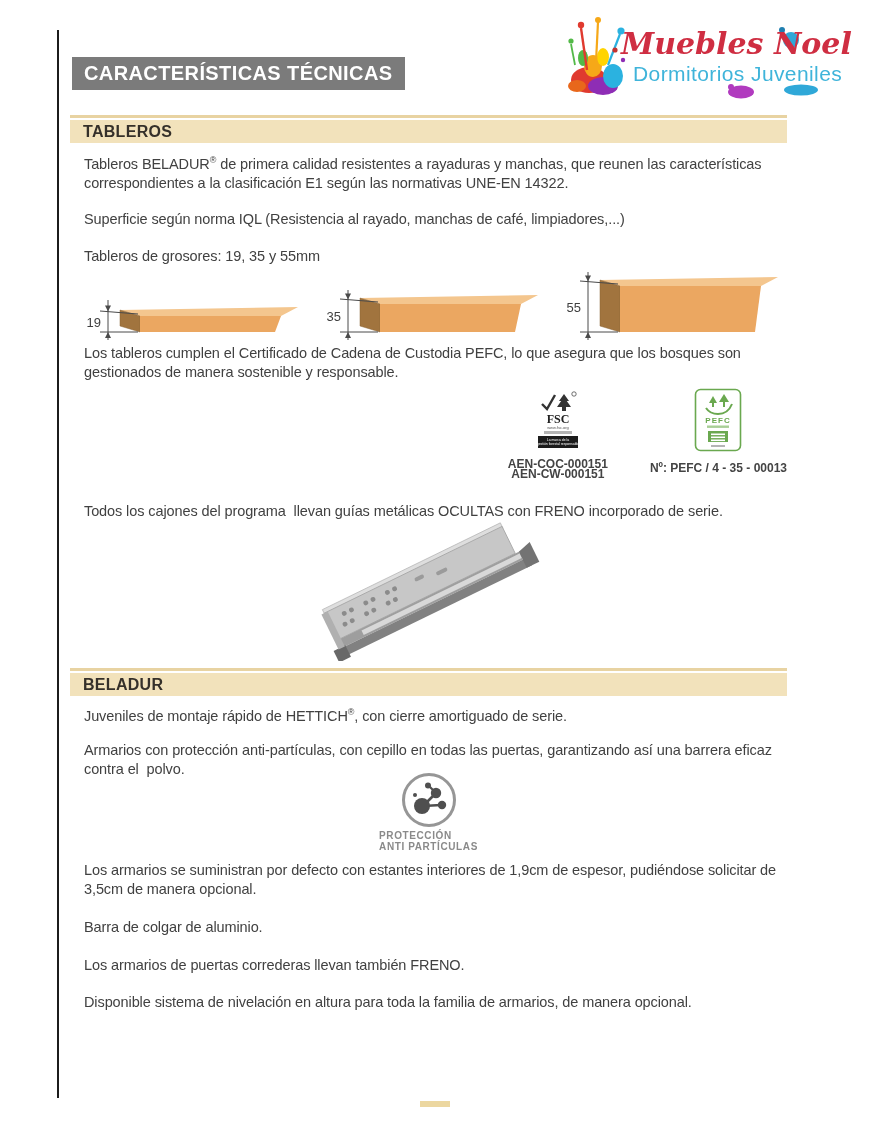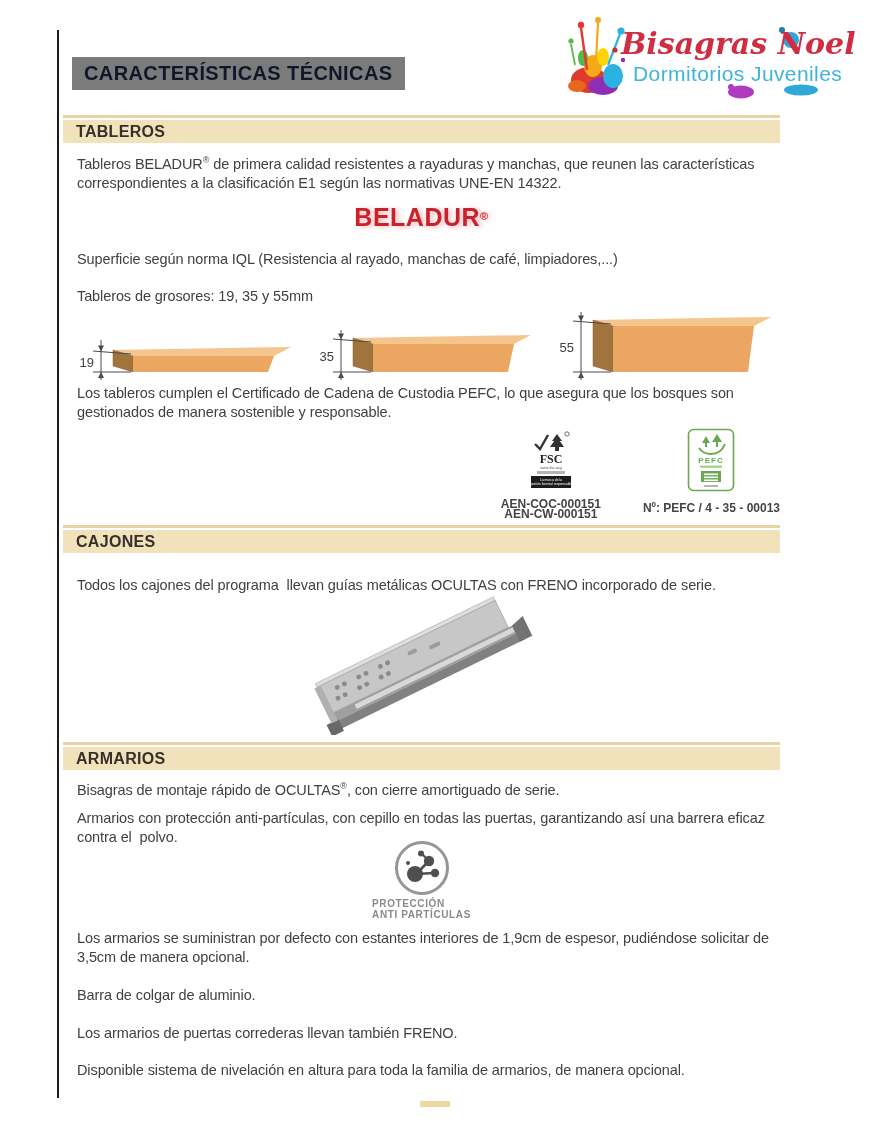--- a/index.html
+++ b/index.html
@@ -7,35 +7,35 @@
   .page {
     position:relative; width:870px; height:1131px; background:#ffffff;
     font-family:"Liberation Sans", sans-serif; color:#3f3f3f; overflow:hidden;
   }
   .left-rule {
     position:absolute; left:57px; top:30px; width:2px; height:1068px; background:#1c1c1c;
   }
   
   .title-bar {
     position:absolute; left:72px; top:57px; height:33px; background:#7b7b7b;
-    color:#0f172a; font-weight:bold; font-size:20px; letter-spacing:0.4px;
+    color:#ffffff; font-weight:bold; font-size:20px; letter-spacing:0.4px;
     line-height:33px; padding:0 12px; display:inline-block;
   }
   .logo { position:absolute; left:563px; top:10px; width:302px; height:96px; }
   .logo-name {
     position:absolute; left:58px; top:16px; font-family:"DejaVu Serif", serif;
     font-style:italic; font-weight:bold; font-size:30px; color:#cf2e42; white-space:nowrap;
   }
   .logo-sub {
     position:absolute; left:70px; top:52px; font-size:21px; color:#3fb4da;
     letter-spacing:0.4px; white-space:nowrap;
   }
   .logo-splash-svg { position:absolute; left:0; top:0; }
   
-  .content { position:absolute; left:63px; top:115px; width:717px; }
+  .content { position:absolute; left:70px; top:115px; width:717px; }
   .section-head { width:100%; }
   .section-rule { height:3px; background:#e8d3a2; margin-bottom:2px; }
   .section-bar {
     height:23px; background:#f2e2bb; color:#35302a; font-weight:bold; font-size:16px;
     letter-spacing:0.3px; line-height:23px; padding-left:13px;
   }
   .para {
     margin-left:14px; width:703px; font-size:14.5px; line-height:19px; color:#414141;
     letter-spacing:-0.1px; white-space:pre-wrap;
   }
@@ -51,21 +51,21 @@
   .boards { display:flex; justify-content:space-between; padding:0 6px; margin-top:0; }
   .p-pefc { margin-top:2px; }
   .certs { margin-top:6px; display:flex; justify-content:flex-end; gap:42px; }
   .cert-col { display:flex; flex-direction:column; align-items:center; }
   .cert-caption { font-size:12px; font-weight:bold; color:#444; line-height:10px; text-align:center; margin-top:11px; }
   .head-cajones { margin-top:6px; }
   .p-cajones { margin-top:23px; }
   .drawer-wrap { text-align:center; height:140px; }
   .head-armarios { margin-top:7px; }
   .p-hinges { margin-top:7px; }
-  .p-particles { margin-top:9px; }
+  .p-particles { margin-top:15px; }
   .icon-block { margin-top:-6px; height:80px; display:flex; flex-direction:column; align-items:center; }
   .molecule-circle {
     width:54px; height:54px; border:3px solid #969696; border-radius:50%;
     display:flex; align-items:center; justify-content:center; background:#fff;
   }
   .icon-label { margin-top:3px; font-size:10px; font-weight:bold; color:#8a8a8a; letter-spacing:0.6px; text-align:left; line-height:11px; }
   .p-shelves { margin-top:8px; }
   .p-hangbar { margin-top:19px; }
   .p-sliding { margin-top:19px; }
   .p-leveling { margin-top:18px; }
@@ -106,36 +106,33 @@
         <circle cx="60" cy="50" r="2.2" fill="#8e2db5"></circle>
       </g>
 
       <circle cx="228" cy="30" r="8" fill="#2fa8d8"></circle>
       <circle cx="219" cy="20" r="3" fill="#1f7fb0"></circle>
 
       <ellipse cx="178" cy="82" rx="13" ry="6.5" fill="#b13bbf"></ellipse>
       <circle cx="168" cy="77" r="3" fill="#b13bbf"></circle>
       <ellipse cx="238" cy="80" rx="17" ry="5.5" fill="#2fa8d8"></ellipse>
     </svg>
-    <div class="logo-name">Bisagras Noel</div>
+    <div class="logo-name">Muebles Noel</div>
     <div class="logo-sub">Dormitorios Juveniles</div>
   </div>
 
   <div class="content">
 
     <div class="section-head">
       <div class="section-rule"></div>
       <div class="section-bar">TABLEROS</div>
     </div>
 
     <p class="para p-intro"><span>Tableros BELADUR</span><sup>®</sup><span> de primera calidad resistentes a rayaduras y manchas, que reunen las características correspondientes a la clasificación E1 según las normativas UNE-EN 14322.</span></p>
 
-    <div class="brand-line">
-      <span class="brand">BELADUR</span><sup class="brand" style="font-size:11px;">®</sup>
-    </div>
 
     <p class="para p-surface">Superficie según norma IQL (Resistencia al rayado, manchas de café, limpiadores,...)</p>
 
     <p class="para p-grosores">Tableros de grosores: 19, 35 y 55mm</p>
 
     <div class="boards">
 
       <svg width="225" height="76" viewBox="0 0 225 76">
         <polygon points="64,50 205,50 222,41 44,44" fill="#f4c68e"></polygon>
         <polygon points="44,44 64,50 64,66 44,60" fill="#a1743e" stroke="#8a6436" stroke-width="0.5"></polygon>
@@ -206,24 +203,20 @@
           <rect x="14" y="43" width="20" height="11" fill="#6aa84f"></rect>
           <rect x="17" y="45.5" width="14" height="1.6" fill="#ffffff"></rect>
           <rect x="17" y="48.5" width="14" height="1.6" fill="#ffffff"></rect>
           <rect x="17" y="51.5" width="14" height="1.6" fill="#ffffff"></rect>
           <rect x="17" y="57" width="14" height="2" fill="#b5b5b5"></rect>
         </svg>
         <div class="cert-caption">Nº: PEFC / 4 - 35 - 00013</div>
       </div>
     </div>
 
-    <div class="section-head head-cajones">
-      <div class="section-rule"></div>
-      <div class="section-bar">CAJONES</div>
-    </div>
 
     <p class="para p-cajones">Todos los cajones del programa  llevan guías metálicas OCULTAS con FRENO incorporado de serie.</p>
 
     <div class="drawer-wrap">
       <svg width="240" height="140" viewBox="0 0 240 140">
         <g transform="rotate(-26 120 70)">
           <rect x="16" y="40" width="198" height="6" fill="#dedede" stroke="#ababab" stroke-width="0.6"></rect>
           <rect x="16" y="44" width="198" height="30" fill="#c7c7c7" stroke="#a5a5a5" stroke-width="0.8"></rect>
           <circle cx="34" cy="53" r="2.4" fill="#8b8b8b"></circle>
             <circle cx="42" cy="53" r="2.4" fill="#8b8b8b"></circle>
@@ -244,24 +237,24 @@
           <rect x="16" y="83" width="208" height="9" fill="#818181"></rect>
           <rect x="8" y="82" width="13" height="13" fill="#686868"></rect>
           <polygon points="218,74 232,70 232,92 218,92" fill="#737373"></polygon>
           <rect x="13" y="44" width="7" height="39" fill="#b0b0b0"></rect>
         </g>
       </svg>
     </div>
 
     <div class="section-head head-armarios">
       <div class="section-rule"></div>
-      <div class="section-bar">ARMARIOS</div>
-    </div>
-
-    <p class="para p-hinges"><span>Bisagras de montaje rápido de OCULTAS</span><sup>®</sup><span>, con cierre amortiguado de serie.</span></p>
+      <div class="section-bar">BELADUR</div>
+    </div>
+
+    <p class="para p-hinges"><span>Juveniles de montaje rápido de HETTICH</span><sup>®</sup><span>, con cierre amortiguado de serie.</span></p>
 
     <p class="para p-particles">Armarios con protección anti-partículas, con cepillo en todas las puertas, garantizando así una barrera eficaz contra el  polvo.</p>
 
     <div class="icon-block">
       <div class="molecule-circle">
         <svg width="40" height="40" viewBox="0 0 40 40">
           <line x1="14" y1="26" x2="27" y2="13" stroke="#4f4f4f" stroke-width="2.6"></line>
           <line x1="14" y1="26" x2="32" y2="25" stroke="#4f4f4f" stroke-width="2.6"></line>
           <line x1="27" y1="13" x2="20" y2="6" stroke="#4f4f4f" stroke-width="2.2"></line>
           <circle cx="13" cy="26" r="8" fill="#4f4f4f"></circle>

